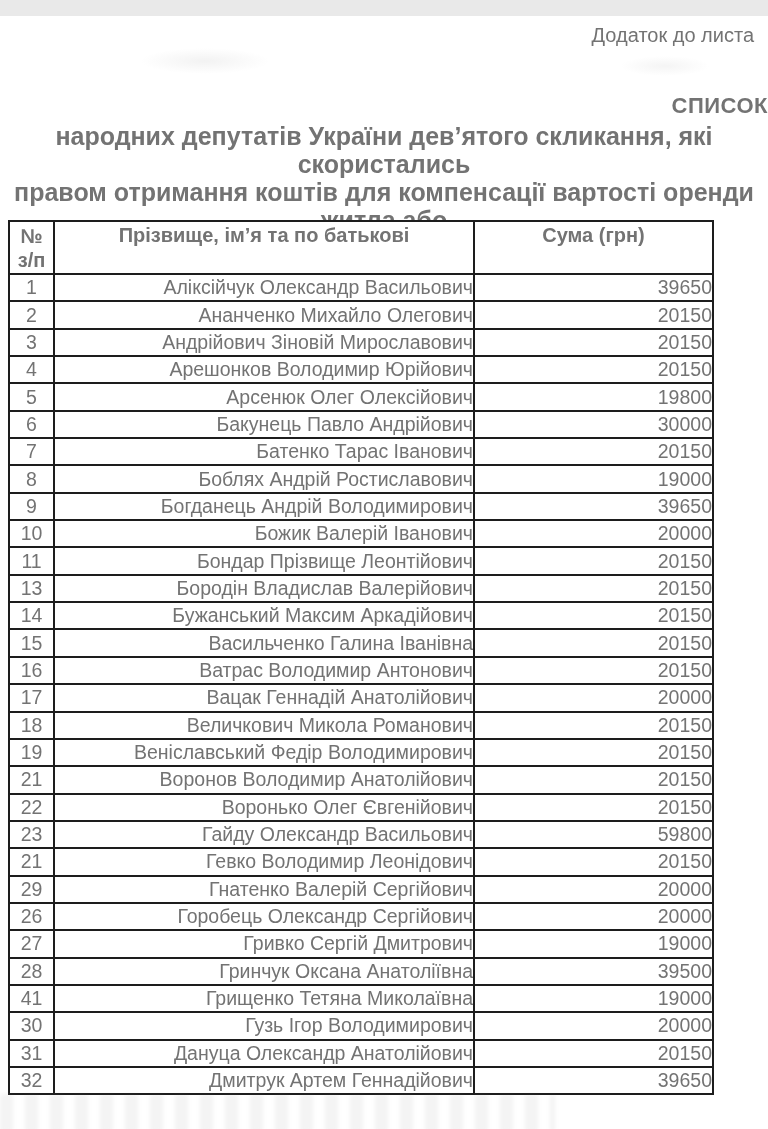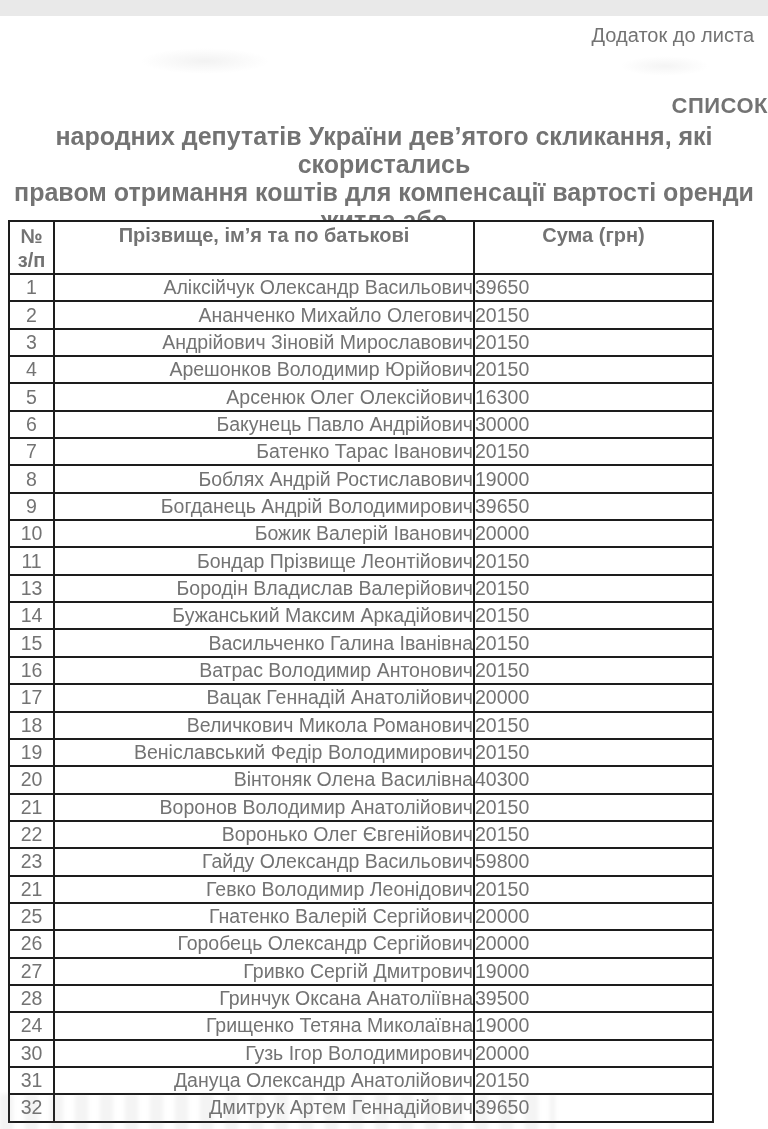--- a/index.html
+++ b/index.html
@@ -71,21 +71,21 @@
   .list-table thead th.c-num { line-height: 24px; }
   .list-table tbody td {
     height: 25.35px;
     padding: 0;
     font-size: 19.5px;
     line-height: 25px;
     font-weight: normal;
     white-space: nowrap;
   }
   .c-num  { text-align: center; }
-  .c-sum  { text-align: left; }
+  .c-sum  { text-align: right; }
   td.c-name {
     text-align: right;
     padding-left: 13px;
   }
   
   .artifact { position: absolute; pointer-events: none; }
   .wm-streak {
     left: 0;
     top: 1078px;
     width: 555px;
@@ -167,21 +167,21 @@
           <td class="c-sum">20150</td>
         </tr>
         <tr>
           <td class="c-num">4</td>
           <td class="c-name">Арешонков Володимир Юрійович</td>
           <td class="c-sum">20150</td>
         </tr>
         <tr>
           <td class="c-num">5</td>
           <td class="c-name">Арсенюк Олег Олексійович</td>
-          <td class="c-sum">16300</td>
+          <td class="c-sum">19800</td>
         </tr>
         <tr>
           <td class="c-num">6</td>
           <td class="c-name">Бакунець Павло Андрійович</td>
           <td class="c-sum">30000</td>
         </tr>
         <tr>
           <td class="c-num">7</td>
           <td class="c-name">Батенко Тарас Іванович</td>
           <td class="c-sum">20150</td>
@@ -235,66 +235,61 @@
           <td class="c-num">18</td>
           <td class="c-name">Величкович Микола Романович</td>
           <td class="c-sum">20150</td>
         </tr>
         <tr>
           <td class="c-num">19</td>
           <td class="c-name">Веніславський Федір Володимирович</td>
           <td class="c-sum">20150</td>
         </tr>
         <tr>
-          <td class="c-num">20</td>
-          <td class="c-name">Вінтоняк Олена Василівна</td>
-          <td class="c-sum">40300</td>
-        </tr>
-        <tr>
           <td class="c-num">21</td>
           <td class="c-name">Воронов Володимир Анатолійович</td>
           <td class="c-sum">20150</td>
         </tr>
         <tr>
           <td class="c-num">22</td>
           <td class="c-name">Воронько Олег Євгенійович</td>
           <td class="c-sum">20150</td>
         </tr>
         <tr>
           <td class="c-num">23</td>
           <td class="c-name">Гайду Олександр Васильович</td>
           <td class="c-sum">59800</td>
         </tr>
         <tr>
           <td class="c-num">21</td>
           <td class="c-name">Гевко Володимир Леонідович</td>
           <td class="c-sum">20150</td>
         </tr>
         <tr>
-          <td class="c-num">25</td>
+          <td class="c-num">29</td>
           <td class="c-name">Гнатенко Валерій Сергійович</td>
           <td class="c-sum">20000</td>
         </tr>
         <tr>
           <td class="c-num">26</td>
           <td class="c-name">Горобець Олександр Сергійович</td>
           <td class="c-sum">20000</td>
         </tr>
         <tr>
           <td class="c-num">27</td>
           <td class="c-name">Гривко Сергій Дмитрович</td>
           <td class="c-sum">19000</td>
         </tr>
         <tr>
           <td class="c-num">28</td>
           <td class="c-name">Гринчук Оксана Анатоліївна</td>
           <td class="c-sum">39500</td>
         </tr>
         <tr>
-          <td class="c-num">24</td>
+          <td class="c-num">41</td>
           <td class="c-name">Грищенко Тетяна Миколаївна</td>
           <td class="c-sum">19000</td>
         </tr>
         <tr>
           <td class="c-num">30</td>
           <td class="c-name">Гузь Ігор Володимирович</td>
           <td class="c-sum">20000</td>
         </tr>
         <tr>
           <td class="c-num">31</td>

